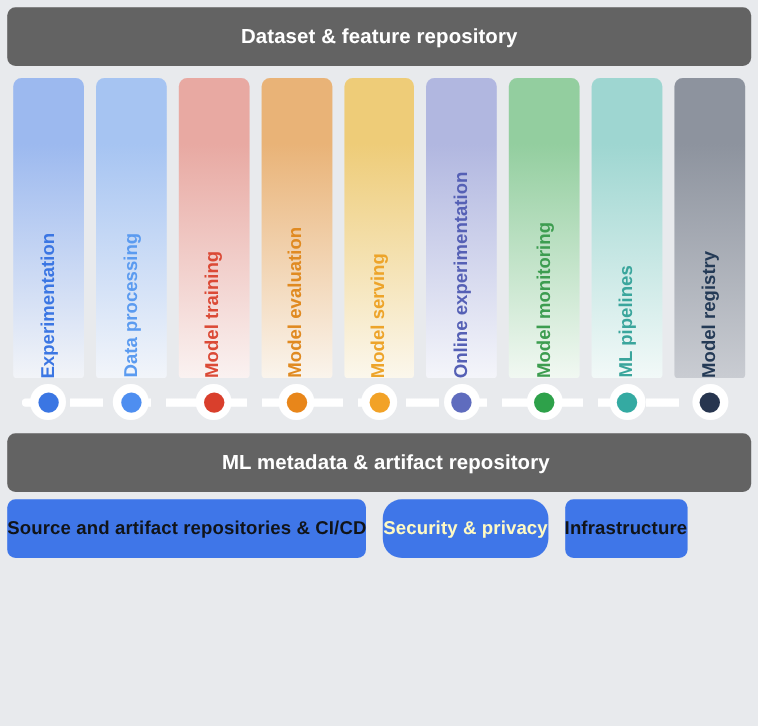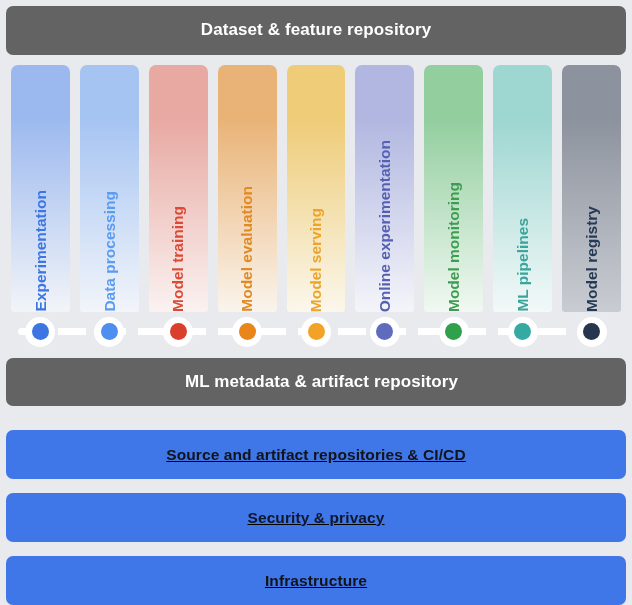--- a/index.html
+++ b/index.html
@@ -123,25 +123,24 @@
     border-radius: 50%;
   }
 
   .mid-bar {
     height: 49px;
     margin-top: 6px;
     font-size: 17px;
     padding-left: 11px;
   }
   .foundation {
-    margin-top: 24px;
-    display: flex;
-    flex-direction: column;
+    margin-top: 6px;
+    display: flex;
+    flex-direction: row;
     gap: 14px;
-    text-decoration: underline;
   }
   .found-bar {
     height: 49px;
     font-size: 15.5px;
   }
 </style>
 </head>
 <body>
 
 <div id="diagram" style="background: rgb(232, 234, 237);">
@@ -241,21 +240,21 @@
   </div>
 
   <div class="bar bar-gray mid-bar" style="background: rgb(99, 99, 99); color: rgb(255, 255, 255);">
     <span>ML metadata &amp; artifact repository</span>
   </div>
 
   <div class="foundation">
     <div class="bar bar-blue found-bar" style="background: rgb(63, 118, 232); color: rgb(17, 20, 24);">
       <span>Source and artifact repositories &amp; CI/CD</span>
     </div>
-    <div class="bar bar-blue found-bar" style="background: rgb(63, 118, 232); color: #0f172a;">
+    <div class="bar bar-blue found-bar" style="background: rgb(63, 118, 232); color: #fef9c3; border-radius: 16px;">
       <span>Security &amp; privacy</span>
     </div>
     <div class="bar bar-blue found-bar" style="background: rgb(63, 118, 232); color: rgb(17, 20, 24);">
       <span>Infrastructure</span>
     </div>
   </div>
 
 </div>
 
 </body></html>

